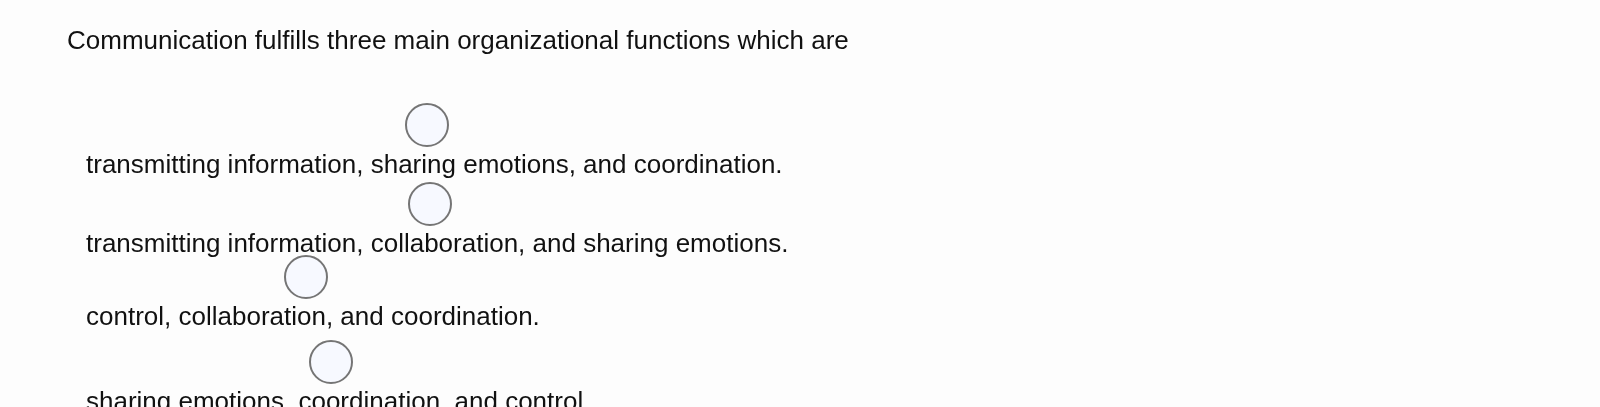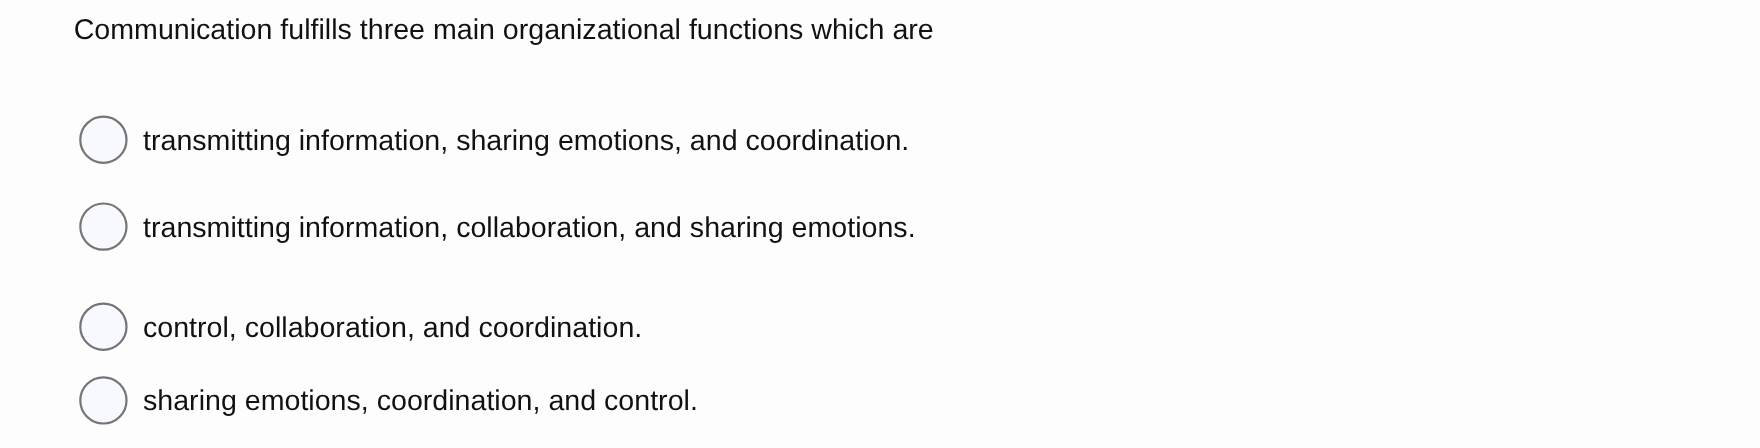--- a/index.html
+++ b/index.html
@@ -2,26 +2,26 @@
 <html><head>
 <meta charset="utf-8">
 <style>
   html, body { margin: 0; padding: 0; }
   body {
     width: 1600px; height: 407px; background: #fdfdfd; overflow: hidden;
     font-family: "Liberation Sans", sans-serif; color: #111;
     position: relative;
   }
   .question {
-    position: absolute; left: 67px; top: 9px;
+    position: absolute; left: 67px; top: 23px;
     font-size: 26px; line-height: 34px; margin: 0; font-weight: normal;
   }
   .option {
     position: absolute; left: 72px; height: 48px;
-    display: flex; align-items: center; cursor: pointer;
+    display: flex; align-items: center; cursor: pointer; flex-direction: column;
   }
   .radio {
     width: 44px; height: 44px; border-radius: 50%;
     border: 2px solid #757575; background: #f7f9ff;
     box-sizing: border-box; flex: none;
   }
   .label { margin-left: 14px; font-size: 26px; line-height: 34px; }
 </style>
 </head>
 <body>
@@ -31,21 +31,21 @@
 <div class="option" style="top:103px;">
   <span class="radio"></span>
   <span class="label">transmitting information, sharing emotions, and coordination.</span>
 </div>
 
 <div class="option" style="top:182px;align-items:center;">
   <span class="radio"></span>
   <span class="label">transmitting information, collaboration, and sharing emotions.</span>
 </div>
 
-<div class="option" style="top:273px;justify-content:space-between;">
+<div class="option" style="top:255px;justify-content:space-between;">
   <span class="radio"></span>
   <span class="label">control, collaboration, and coordination.</span>
 </div>
 
 <div class="option" style="top:340px;">
   <span class="radio"></span>
   <span class="label">sharing emotions, coordination, and control.</span>
 </div>
 
 </body></html>

